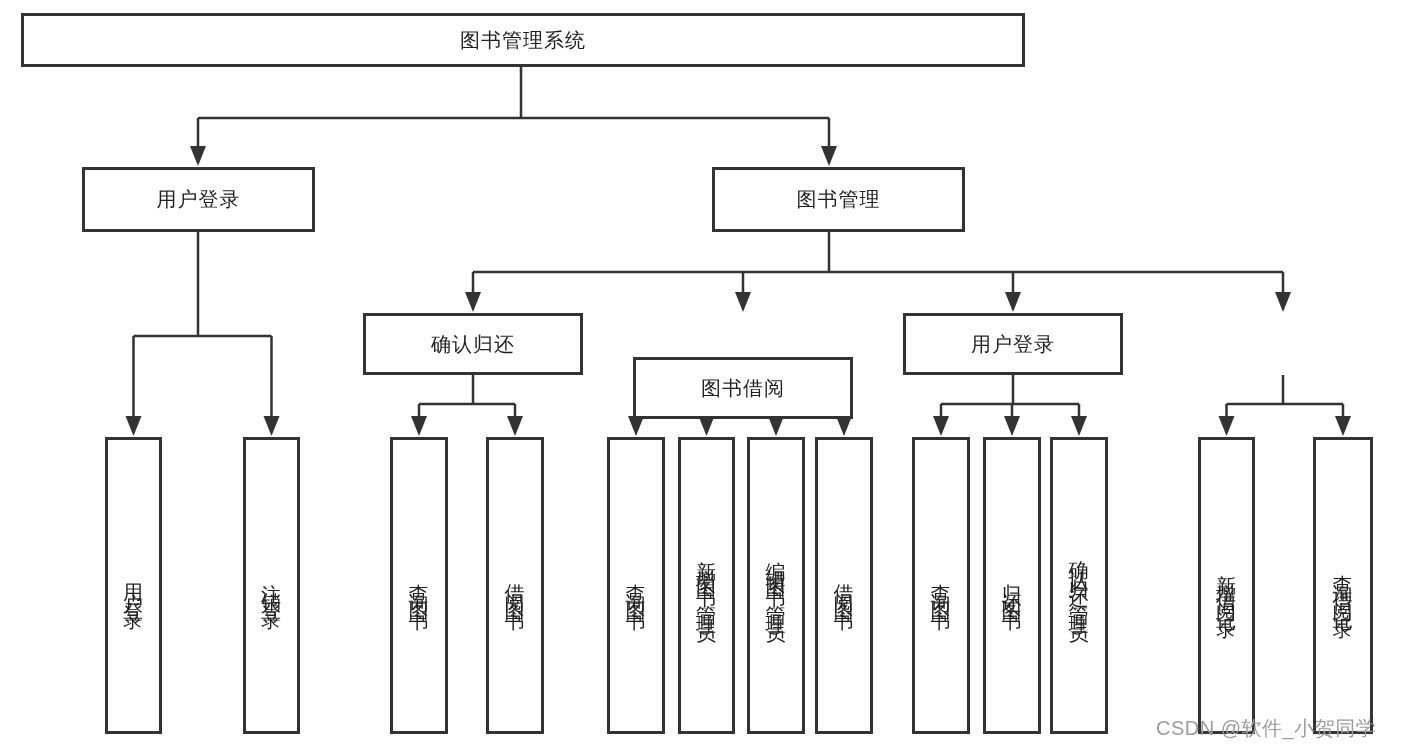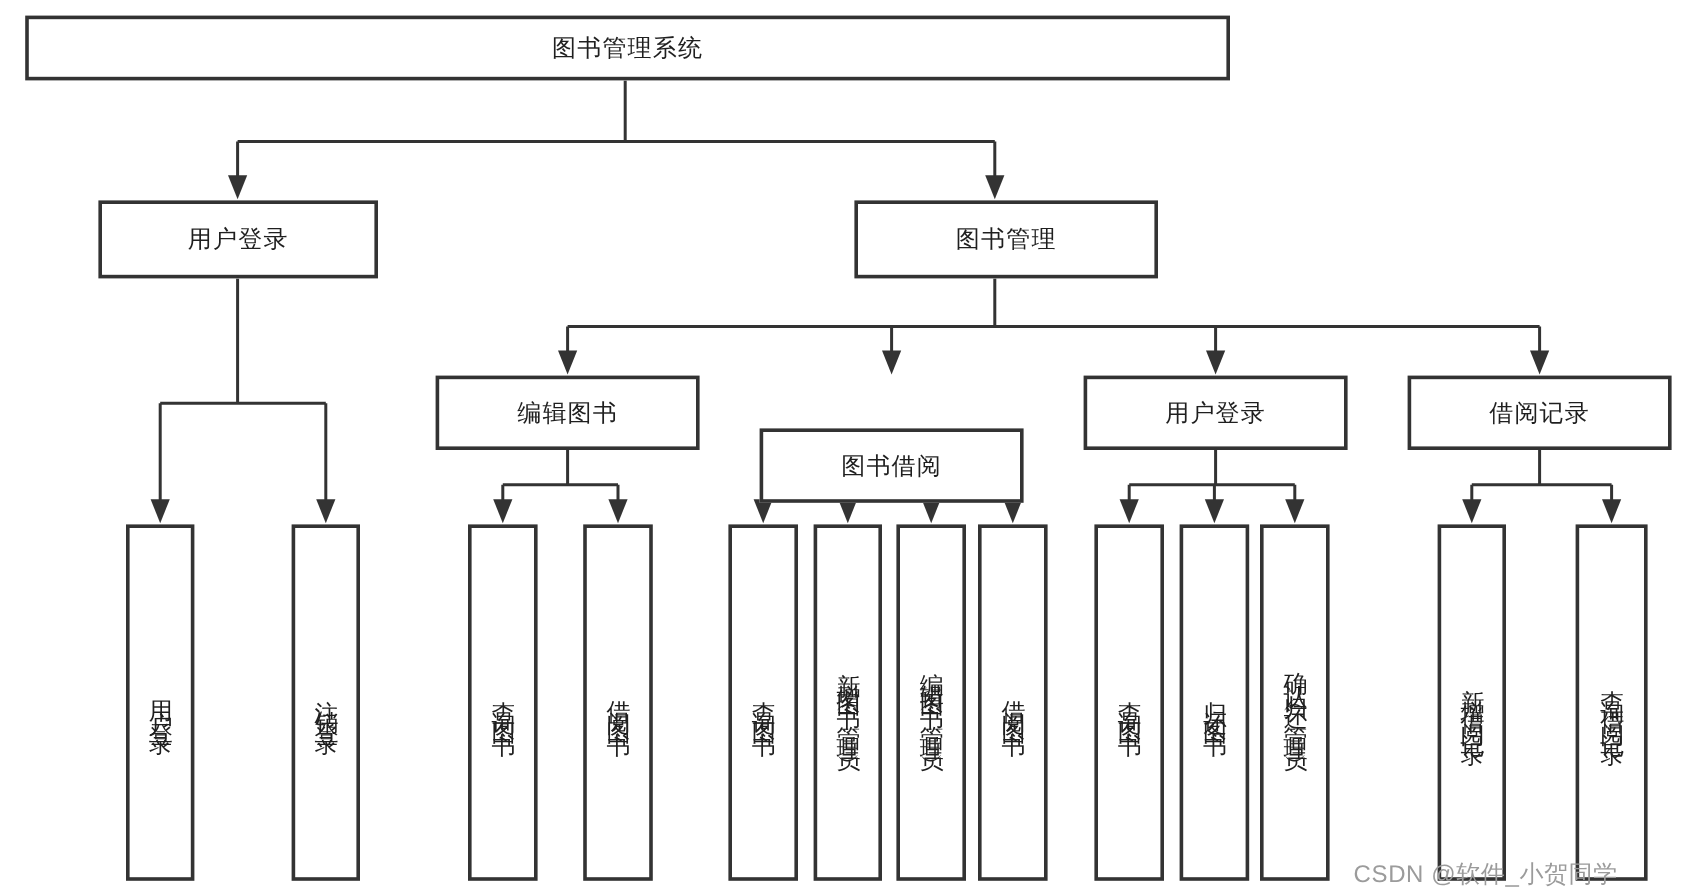--- a/index.html
+++ b/index.html
@@ -29,21 +29,21 @@
   .leaf span{
     writing-mode:vertical-rl;
     text-orientation:mixed;
     letter-spacing:9px;
     font-size:20px;
     line-height:1;
     white-space:nowrap;
   }
   .watermark{
     position:absolute;
-    left:1128px;top:715px;
+    left:1156px;top:715px;
     font-size:20px;
     color:#9b9b9b;
     letter-spacing:0.5px;
     z-index:5;
     white-space:nowrap;
   }
 </style>
 </head>
 <body>
 
@@ -87,24 +87,23 @@
       <polygon points="1218.5,416 1234.5,416 1226.5,436"></polygon>
       <polygon points="1335,416 1351,416 1343,436"></polygon>
     </g>
   </svg>
 
   <div class="node" style="left:21px;top:13px;width:1004px;height:54px;">图书管理系统</div>
 
   <div class="node" style="left:82px;top:167px;width:233px;height:65px;">用户登录</div>
   <div class="node" style="left:712px;top:167px;width:253px;height:65px;">图书管理</div>
 
-  <div class="node" style="left:363px;top:313px;width:220px;height:62px;">编辑图书</div>
+  <div class="node" style="left:363px;top:313px;width:220px;height:62px;">确认归还</div>
   <div class="node" style="left:633px;top:313px;width:220px;height:62px;margin-top:44px;">图书借阅</div>
   <div class="node" style="left:903px;top:313px;width:220px;height:62px;">用户登录</div>
-  <div class="node" style="left:1173px;top:313px;width:220px;height:62px;">借阅记录</div>
 
   <div class="node leaf" style="left:105px;top:437px;width:57px;height:297px;">
     <span>用户登录</span>
   </div>
   <div class="node leaf" style="left:243px;top:437px;width:57px;height:297px;">
     <span>注销登录</span>
   </div>
 
   <div class="node leaf" style="left:390px;top:437px;width:58px;height:297px;">
     <span>查询图书</span>

